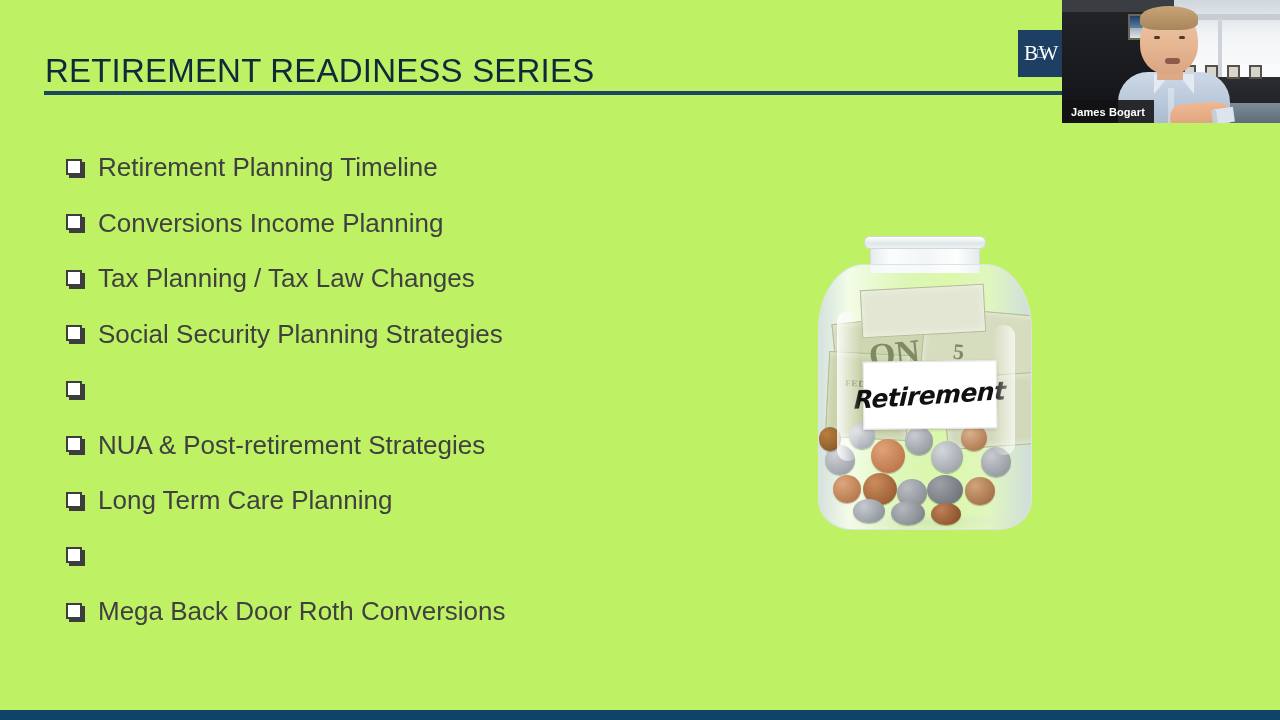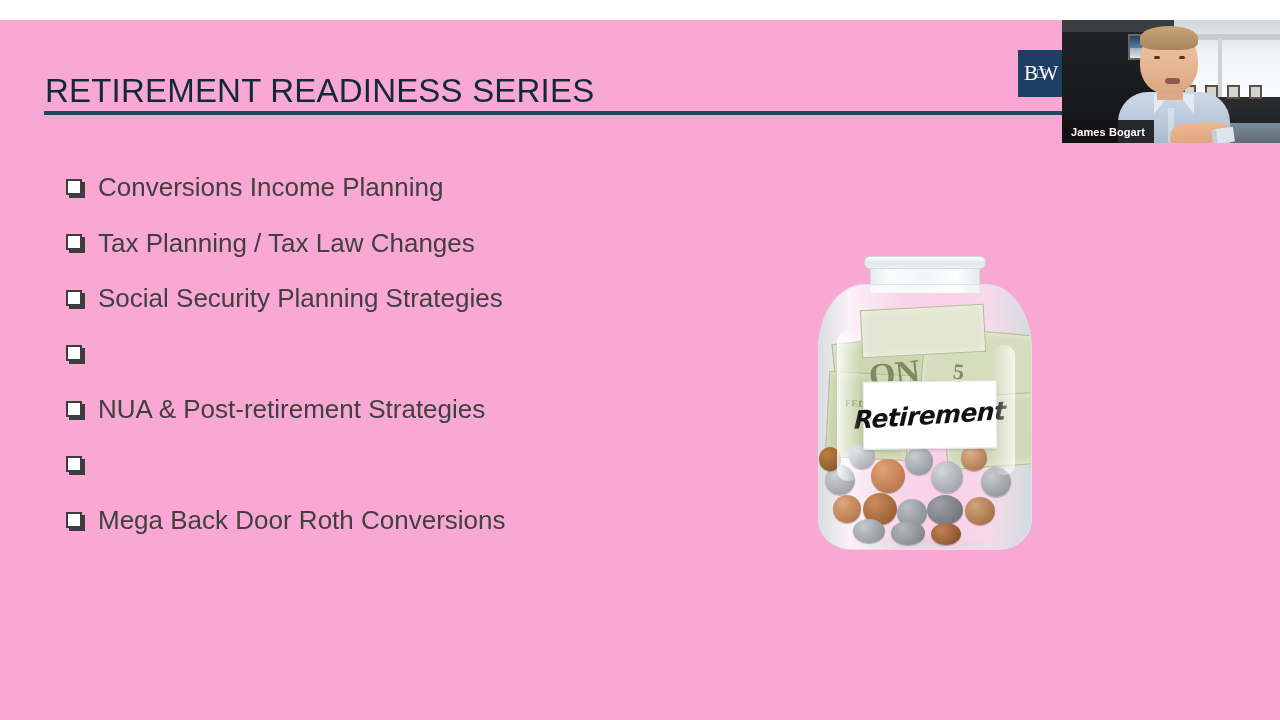--- a/index.html
+++ b/index.html
@@ -11,22 +11,21 @@
     width: 1280px;
     height: 720px;
     overflow: hidden;
     font-family: "Liberation Sans", sans-serif;
     position: relative;
   }
 
   .slide {
     position: absolute;
     inset: 0;
-    background: #f9a8d4;
-    margin-top: 20px;
+    background: #bef264;
   }
 
   
   .slide-title {
     position: absolute;
     left: 45px;
     top: 52px;
     font-size: 33px;
     letter-spacing: 0.2px;
     color: #14283c;
@@ -461,20 +460,27 @@
 </head>
 <body>
 
 <div class="slide">
 
   <div class="slide-title">RETIREMENT READINESS SERIES</div>
   <div class="title-rule"></div>
 
   <div class="bullet-list">
 
+    <div class="bullet-item">
+      <span class="checkbox-icon">
+        <span class="shadow"></span>
+          <span class="box"></span>
+      </span>
+      <span class="bullet-label">Retirement Planning Timeline</span>
+    </div>
 
     <div class="bullet-item">
       <span class="checkbox-icon">
         <span class="shadow"></span>
           <span class="box"></span>
       </span>
       <span class="bullet-label">Conversions Income Planning</span>
     </div>
 
     <div class="bullet-item">
@@ -501,20 +507,27 @@
     </div>
 
     <div class="bullet-item">
       <span class="checkbox-icon">
         <span class="shadow"></span>
           <span class="box"></span>
       </span>
       <span class="bullet-label">NUA &amp; Post-retirement Strategies</span>
     </div>
 
+    <div class="bullet-item">
+      <span class="checkbox-icon">
+        <span class="shadow"></span>
+          <span class="box"></span>
+      </span>
+      <span class="bullet-label">Long Term Care Planning</span>
+    </div>
 
     <div class="bullet-item">
       <span class="checkbox-icon">
         <span class="shadow"></span>
           <span class="box"></span>
       </span>
     </div>
 
     <div class="bullet-item">
       <span class="checkbox-icon">

